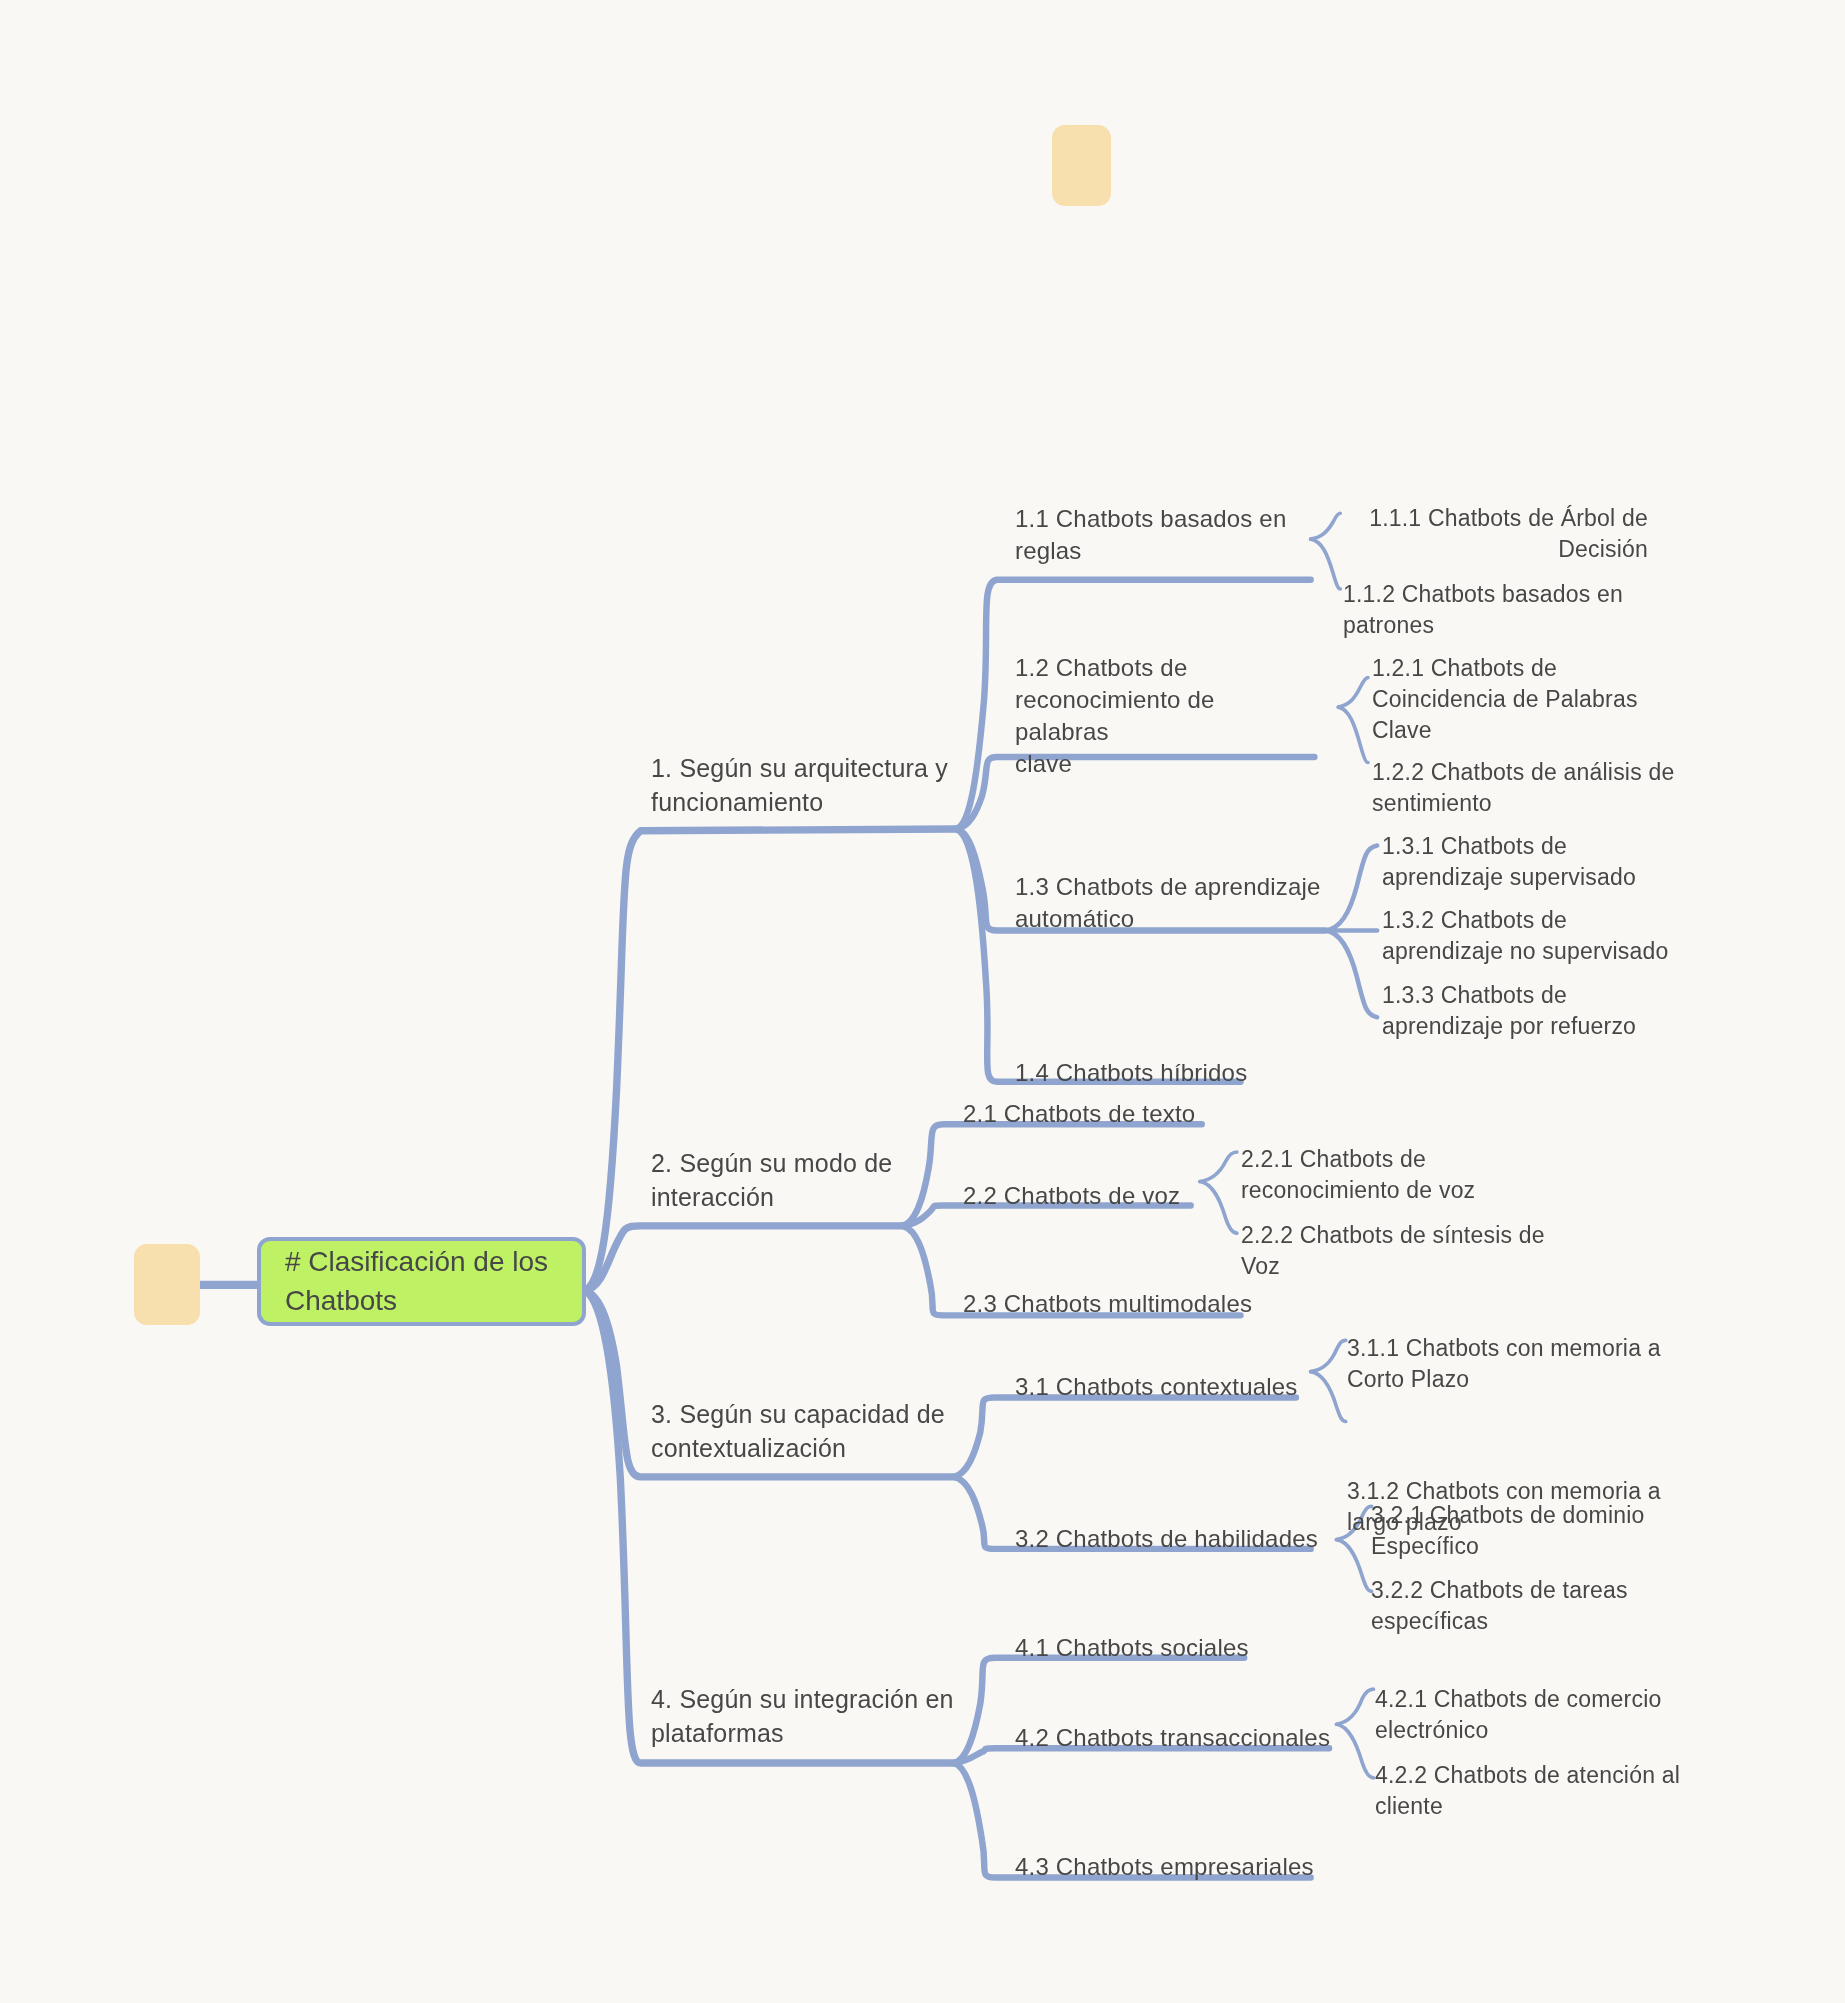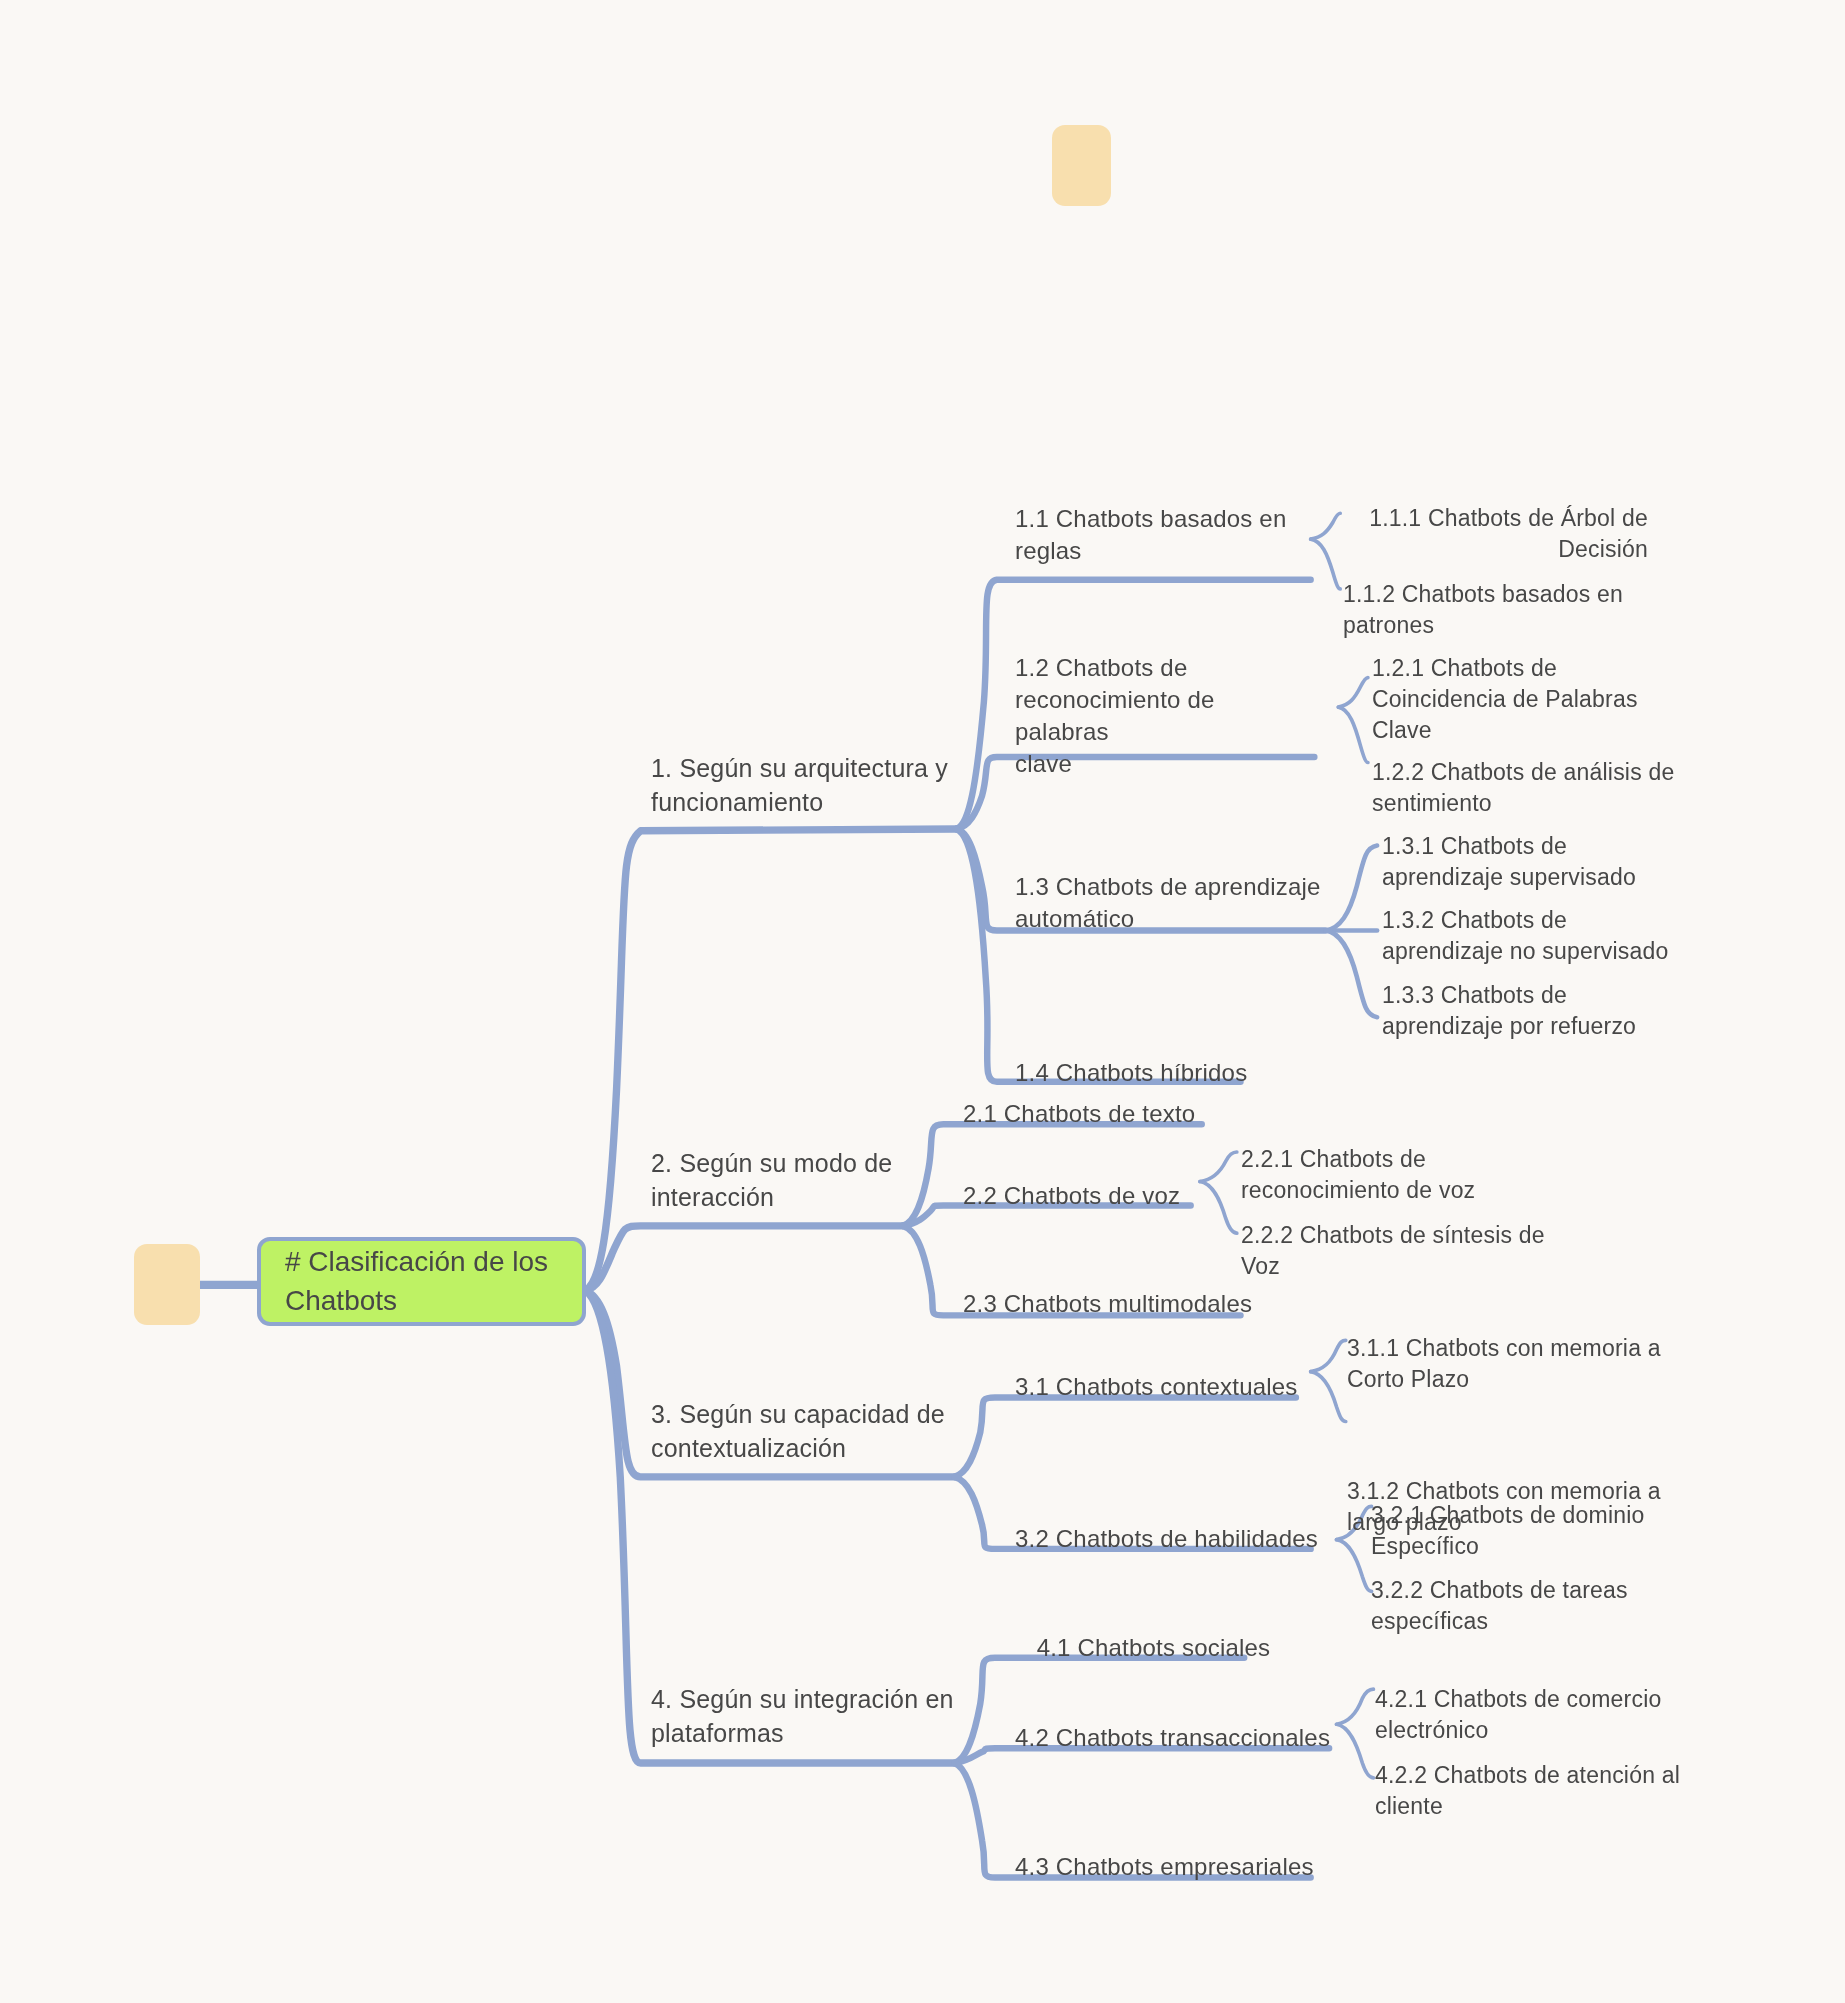--- a/index.html
+++ b/index.html
@@ -145,21 +145,21 @@
 automático</div>
   <div class="node-label lvl2" style="left:1015px; top:1057px; width:277px;">1.4 Chatbots híbridos</div>
 
   <div class="node-label lvl2" style="left:963px; top:1098px; width:277px;">2.1 Chatbots de texto</div>
   <div class="node-label lvl2" style="left:963px; top:1180px; width:277px;">2.2 Chatbots de voz</div>
   <div class="node-label lvl2" style="left:963px; top:1288px; width:305px;">2.3 Chatbots multimodales</div>
 
   <div class="node-label lvl2" style="left:1015px; top:1371px; width:295px;">3.1 Chatbots contextuales</div>
   <div class="node-label lvl2" style="left:1015px; top:1523px; width:314px;">3.2 Chatbots de habilidades</div>
 
-  <div class="node-label lvl2" style="left:1015px; top:1632px; width:277px;text-align:center;">4.1 Chatbots sociales</div>
+  <div class="node-label lvl2" style="left:1015px; top:1632px; width:277px;">4.1 Chatbots sociales</div>
   <div class="node-label lvl2" style="left:1015px; top:1722px; width:323px;">4.2 Chatbots transaccionales</div>
   <div class="node-label lvl2" style="left:1015px; top:1851px; width:314px;">4.3 Chatbots empresariales</div>
 
   <div class="node-label lvl3" style="left:1343px; top:503px; width:305px;text-align:right;">1.1.1 Chatbots de Árbol de
 Decisión</div>
   <div class="node-label lvl3" style="left:1343px; top:579px; width:305px;">1.1.2 Chatbots basados en
 patrones</div>
 
   <div class="node-label lvl3" style="left:1372px; top:653px; width:277px;">1.2.1 Chatbots de
 Coincidencia de Palabras

